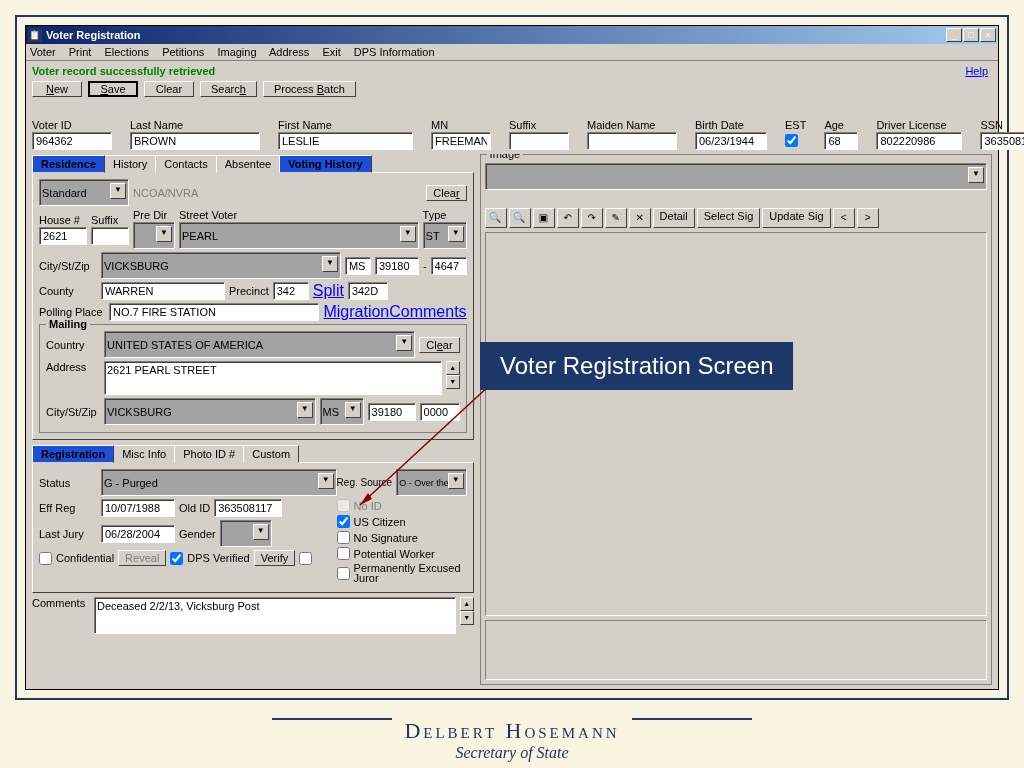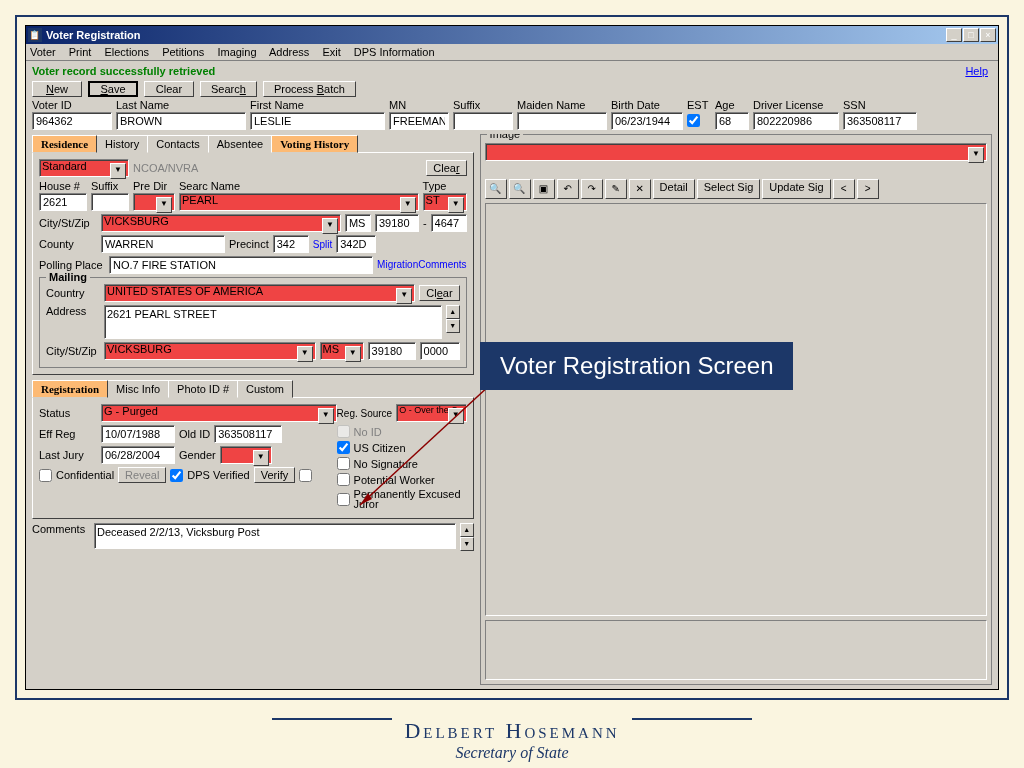--- a/index.html
+++ b/index.html
@@ -13,37 +13,37 @@
 .win-btn { width: 16px; height: 14px; background: #d4d0c8; border: 1px solid; border-color: #fff #404040 #404040 #fff; font-size: 9px; text-align: center; line-height: 12px; font-family: Marlett, sans-serif; }
 .menubar { background: #d4d0c8; font-size: 11px; padding: 2px 4px; border-bottom: 1px solid #808080; }
 .menubar span { margin-right: 10px; cursor: pointer; }
 .content { flex: 1; padding: 4px 6px; font-size: 11px; position: relative; display: flex; flex-direction: column; }
 .status-msg { color: #008000; font-weight: bold; font-size: 11px; }
 .help-link { position: absolute; right: 10px; top: 4px; color: #0000ff; text-decoration: underline; font-size: 11px; cursor:pointer; }
 .toolbar-row { display: flex; gap: 6px; margin: 4px 0 2px 0; }
 .btn { background: #d4d0c8; border: 1px solid; border-color: #fff #404040 #404040 #fff; padding: 1px 10px; font-size: 11px; cursor: pointer; min-width: 50px; text-align:center; }
 .btn.primary { border: 2px solid #000; padding: 0 10px; }
 .btn.small { min-width: auto; padding: 1px 6px; }
-.ident-row { display: flex; gap: 4px; margin-bottom: 4px; }
+.ident-row { display: flex; gap: 18px; margin-bottom: 4px; margin-top: 20px; }
 .field-stack { display: flex; flex-direction: column; }
 .field-label { font-size: 11px; margin-bottom: 1px; white-space: nowrap; }
 .txt { background: #fff; border: 1px solid; border-color: #808080 #fff #fff #808080; box-shadow: inset 1px 1px 0 #404040; font-size: 11px; padding: 1px 3px; height: 18px; }
 .chk { width: 13px; height: 13px; }
 .main-area { display: flex; gap: 6px; flex: 1; overflow:hidden; }
 .left-col { width: 46%; display: flex; flex-direction: column; }
 .right-col { flex: 1; }
 .tab-row { display: flex; }
 .tab { background: #d4d0c8; border: 1px solid; border-color: #fff #404040 #d4d0c8 #fff; padding: 2px 8px; font-size: 11px; margin-right: -1px; cursor:pointer; position:relative; top:1px; }
-.tab.active { border-bottom-color: #d4d0c8; font-weight: bold; z-index:2; background:#fdba74;font-family:Liberation Serif, serif; }
+.tab.active { border-bottom-color: #d4d0c8; font-weight: bold; z-index:2; background:#1d4ed8; }
 .tab-panel { border: 1px solid; border-color: #fff #404040 #404040 #fff; padding: 6px; background:#d4d0c8; }
 .row { display: flex; align-items: center; gap: 4px; margin-bottom: 3px; }
 .row label { font-size: 11px; }
-.sel { background: #ef4444; border: 1px solid; border-color: #808080 #fff #fff #808080; box-shadow: inset 1px 1px 0 #404040; font-size:11px; height:18px; display:flex; align-items:flex-start; padding:0 2px; position:relative; }
+.sel { background: #a3a3a3; border: 1px solid; border-color: #808080 #fff #fff #808080; box-shadow: inset 1px 1px 0 #404040; font-size:11px; height:27px; display:flex; align-items:center; padding:0 2px; position:relative; }
 .sel::after { content:"▼"; font-size:8px; position:absolute; right:2px; top:3px; width:14px; height:14px; background:#d4d0c8; border:1px solid; border-color:#fff #404040 #404040 #fff; text-align:center; line-height:12px; }
-.link { color:#0000ff; font-size:10px; cursor:pointer; }
+.link { color:#0000ff; text-decoration:underline; font-size:16px; cursor:pointer; }
 .group-box { border: 1px solid #808080; margin-top:2px; padding: 6px 6px 4px 6px; position:relative; }
 .group-title { position:absolute; top:-7px; left:6px; background:#d4d0c8; padding:0 3px; font-size:11px; font-weight:bold; }
 .fieldset-img { border: 1px solid #808080; padding: 4px; position:relative; height:100%; display:flex; flex-direction:column; }
 .fieldset-img .legend { position:absolute; top:-7px; left:6px; background:#d4d0c8; padding:0 3px; font-size:11px; }
 .img-toolbar { display:flex; gap:2px; margin: 18px 0 4px 0; }
 .icon-btn { width:22px; height:20px; background:#d4d0c8; border:1px solid; border-color:#fff #404040 #404040 #fff; font-size:10px; text-align:center; line-height:18px; cursor:pointer; }
 .img-canvas { flex:1; background:#d4d0c8; border:1px solid; border-color:#808080 #fff #fff #808080; }
 .img-lower { height:60px; background:#d4d0c8; border:1px solid; border-color:#808080 #fff #fff #808080; margin-top:4px; }
 .callout-box { position:absolute; background:#1c3768; color:#fff; font-size:24px; padding:10px 20px; top:342px; left:480px; z-index:10; }
 .callout-line { position:absolute; z-index:9; top:375px; left:350px; width:145px; height:145px; pointer-events:none; }
@@ -165,21 +165,21 @@
                 </div>
            <div class="field-stack" style="width:38px">
                   <div class="field-label">Suffix</div>
                   <input class="txt" style="">
                 </div>
            <div class="field-stack" style="width:42px">
                   <div class="field-label">Pre Dir</div>
                   <div class="sel"></div>
                 </div>
            <div class="field-stack" style="flex:1">
-                  <div class="field-label">Searc Name</div>
+                  <div class="field-label">Street Voter</div>
                   <div class="sel">
                     <span>PEARL</span>
                   </div>
                 </div>
            <div class="field-stack" style="width:44px">
                   <div class="field-label">Type</div>
                   <div class="sel">
                     <span>ST</span>
                   </div>
                 </div>
@@ -304,21 +304,21 @@
              <div class="row">
                     <input type="checkbox" class="chk" style="">
                     <label style="line-height:10px">Permanently Excused Juror</label>
                   </div>
            </div>
          </div>
        </div>
 
        <div class="row" style="margin-top:4px;align-items:flex-start">
          <label style="width:58px">Comments</label>
-         <textarea class="textarea" style="flex: 1 1 0%; height: 26px;">Deceased 2/2/13, Vicksburg Post</textarea>
+         <textarea class="textarea" style="flex: 1 1 0%; height: 37px;">Deceased 2/2/13, Vicksburg Post</textarea>
          <div class="scrollbtns">
                 <div>▲</div>
                 <div>▼</div>
               </div>
        </div>
      </div>
 
      <div class="right-col">
        <div class="fieldset-img">
          <span class="legend">Image</span>

